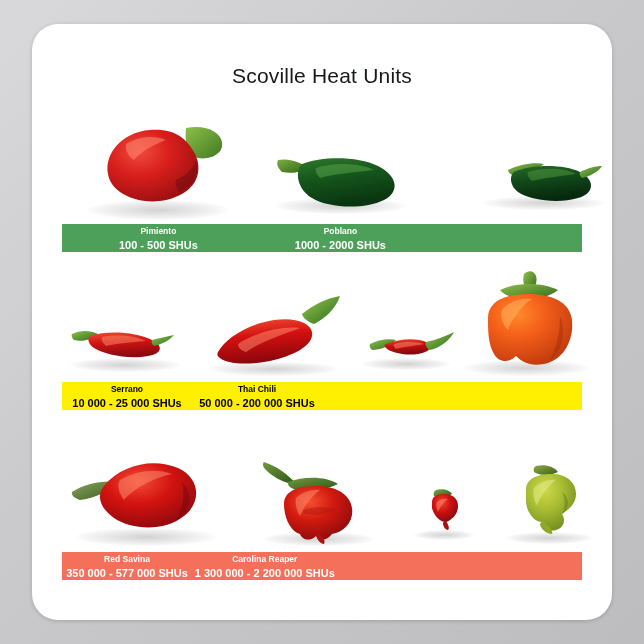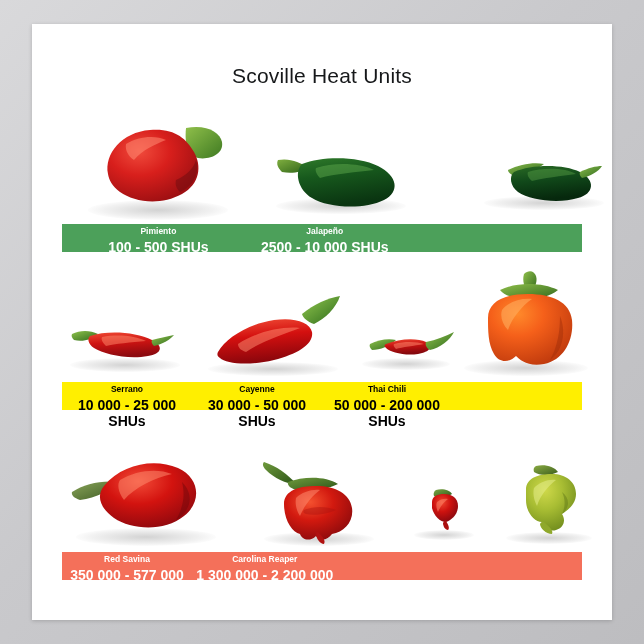--- a/index.html
+++ b/index.html
@@ -14,20 +14,21 @@
     overflow: hidden;
   }
   .poster {
     position: absolute;
     left: 32px;
     top: 24px;
     width: 580px;
     height: 596px;
     background: #ffffff;
     box-shadow: 0 1px 4px rgba(0,0,0,0.18);
+    border-radius: 26px;
   }
   .title {
     position: absolute;
     top: 40px;
     left: 0;
     width: 100%;
     text-align: center;
     font-size: 21px;
     color: #16181a;
     letter-spacing: 0.2px;
@@ -72,21 +73,21 @@
     box-sizing: border-box;
   }
   .cell .nm {
     display: block;
     font-size: 8.5px;
     font-weight: bold;
     margin-top: 1px;
   }
   .cell .sh {
     display: block;
-    font-size: 14px;
+    font-size: 11px;
     font-weight: bold;
     margin-top: 2px;
   }
   .band-1 .cell .nm, .band-1 .cell .sh { color: #ffffff; padding-left: 16px; }
   .band-2 .cell .nm, .band-2 .cell .sh { color: #000000; }
   .band-3 .cell .nm, .band-3 .cell .sh { color: #ffffff; }
 
   .pepper {
     position: absolute;
     transform-origin: 50% 50%;
@@ -169,23 +170,23 @@
           <path d="M96 22 C104 18 112 16 118 16 C114 22 106 26 98 28 C96 26 95 24 96 22 Z" fill="url(#jalStem)"></path>
         </svg>
       </div>
     </div>
 
     <div class="band band-1">
       <div class="cell" style="width:34%;">
         <span class="nm">Pimiento</span>
         <span class="sh">100 - 500 SHUs</span>
       </div>
-      <div class="cell" style="width:30%;">
-        <span class="nm">Jalapeño</span>
-        <span class="sh">2500 - 10 000 SHUs</span>
+      <div class="cell" style="width:36%;">
+        <span class="nm">Poblano</span>
+        <span class="sh">1000 - 2000 SHUs</span>
       </div>
     </div>
   </div>
 
   <div class="row row-2">
     <div class="art">
 
       <div class="shadow" style="left:38px; top:96px; width:110px; height:14px;"></div>
       <div class="pepper" style="left:38px; top:58px;">
         <svg width="110" height="48" viewBox="0 0 110 48">
@@ -268,24 +269,20 @@
           <path d="M38 42 C44 34 56 30 68 31 C58 38 48 50 44 62 C38 56 36 48 38 42 Z" fill="#ffb062" opacity="0.55"></path>
           <path d="M96 48 C102 62 100 82 86 92 C94 78 96 62 96 48 Z" fill="#9d2d08" opacity="0.45"></path>
         </svg>
       </div>
     </div>
 
     <div class="band band-2">
       <div class="cell" style="width:25%;">
         <span class="nm">Serrano</span>
         <span class="sh">10 000 - 25 000 SHUs</span>
-      </div>
-      <div class="cell" style="width:25%;">
-        <span class="nm">Cayenne</span>
-        <span class="sh">30 000 - 50 000 SHUs</span>
       </div>
       <div class="cell" style="width:25%;">
         <span class="nm">Thai Chili</span>
         <span class="sh">50 000 - 200 000 SHUs</span>
       </div>
     </div>
   </div>
 
   <div class="row row-3">
     <div class="art">

